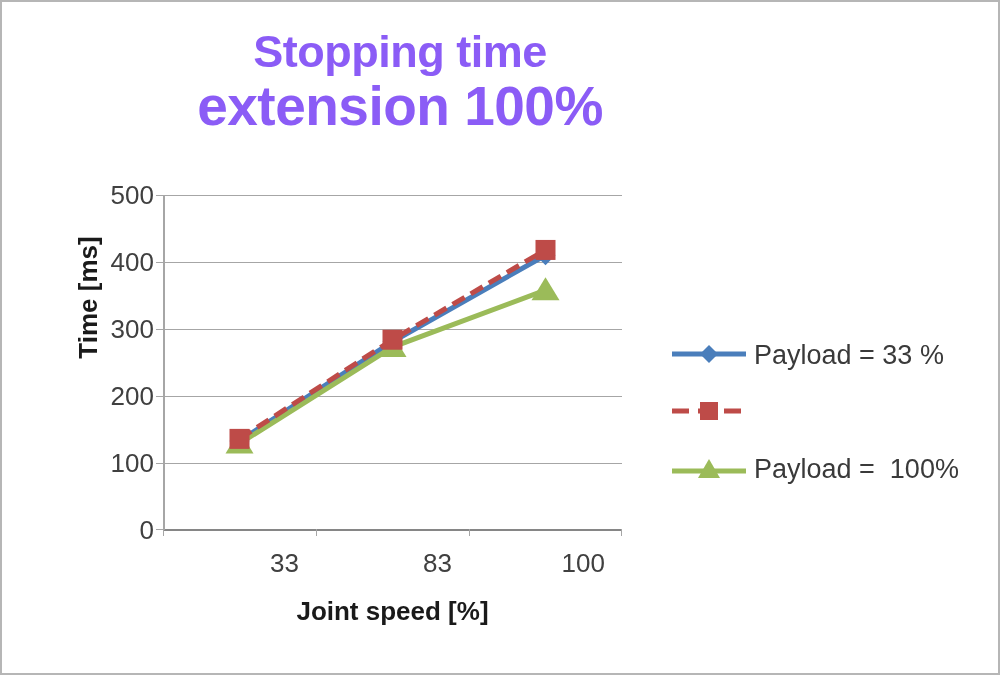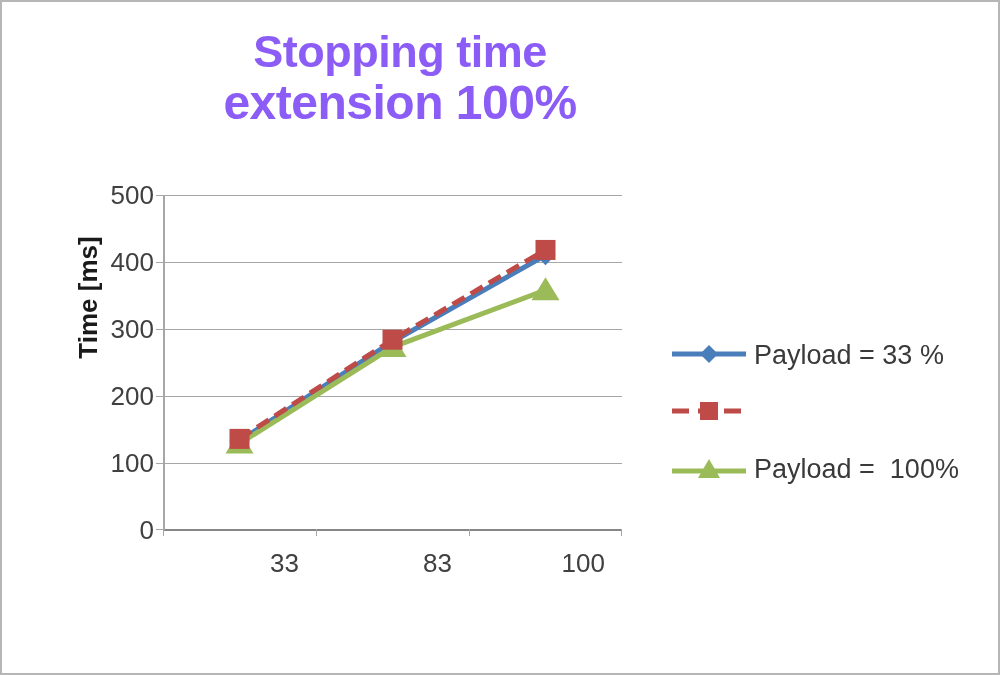--- a/index.html
+++ b/index.html
@@ -21,21 +21,21 @@
   
   #title-block{
     position:absolute;left:0;top:26px;width:796px;
     text-align:center;
     color:#8b5cf6;
     font-weight:bold;
     line-height:1.08;
     letter-spacing:-0.5px;
   }
   #title-line1{font-size:45px;display:block;}
-  #title-line2{font-size:48px;display:block;}
+  #title-line2{font-size:55px;display:block;}
 
   
   #plot{
     position:absolute;
     left:161px;top:193px;
     width:459px;height:334px;
   }
   .gridline{
     position:absolute;left:0;width:459px;height:1px;
     background:#a6a6a6;
@@ -190,20 +190,21 @@
           <rect x="372.5" y="44.94" width="20" height="20" fill="#BE4B48"></rect>
         </g>
     </svg>
 
     <div id="x-labels">
       <div class="x-label" style="left:76px;">33</div>
       <div class="x-label" style="left:229px;">83</div>
       <div class="x-label" style="left:382px;">100</div>
     </div>
 
+    <div id="x-axis-title">Joint speed [%]</div>
 
     <div id="legend">
       <div class="legend-row">
         <span class="legend-key">
           <svg width="78" height="28" viewBox="0 0 78 28">
             <line x1="2" y1="14" x2="76" y2="14" stroke="#4A7EBB" stroke-width="5"></line>
             <polygon points="39,5 48,14 39,23 30,14" fill="#4A7EBB"></polygon>
           </svg>
         </span>
         <span class="legend-text">Payload = 33 %</span>

